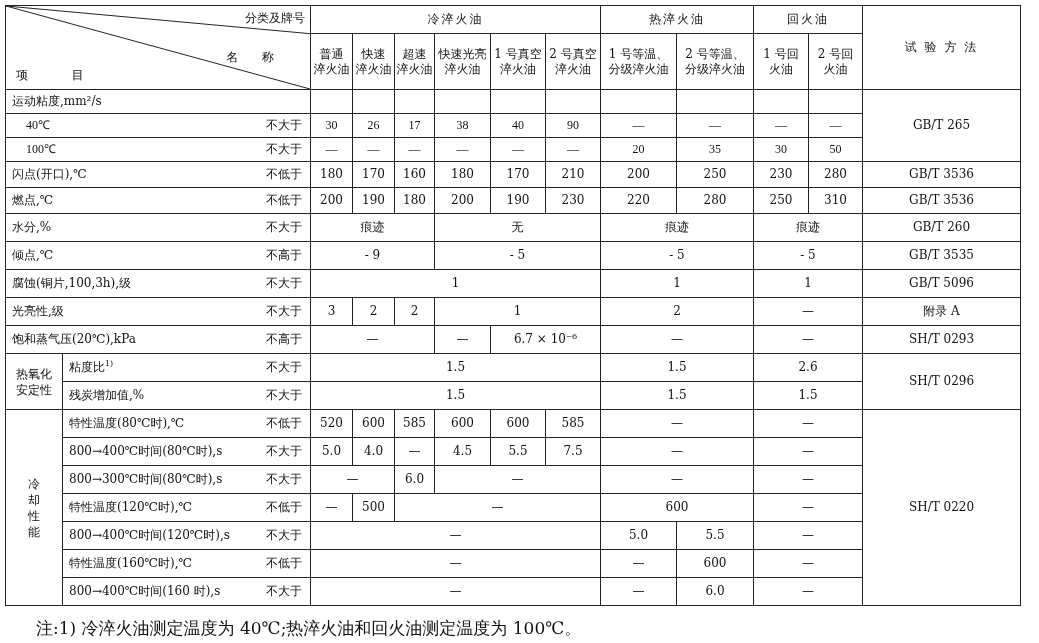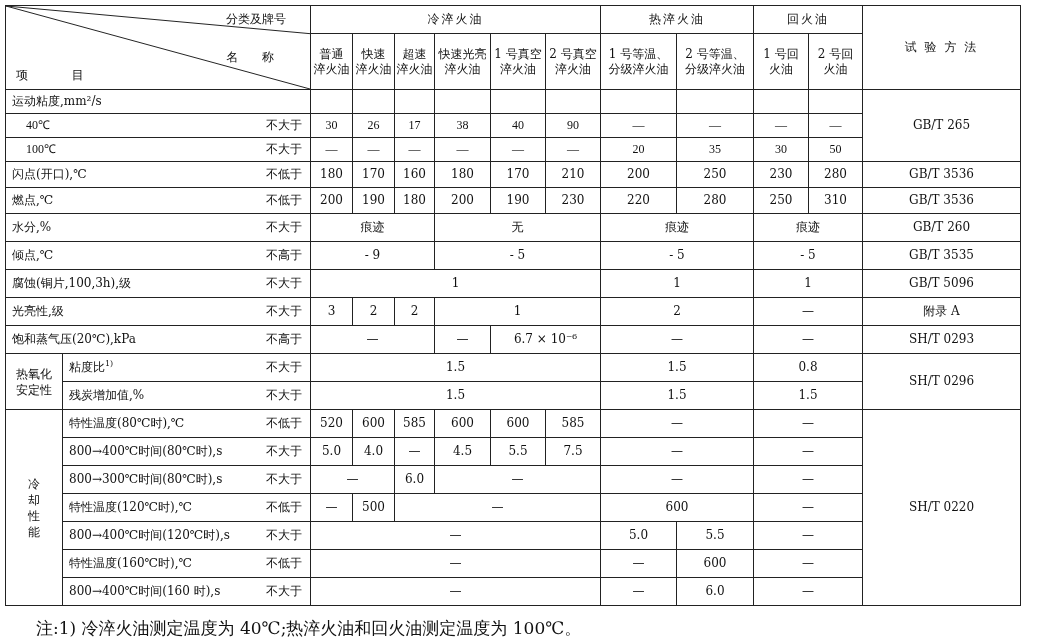--- a/index.html
+++ b/index.html
@@ -5,21 +5,21 @@
   html, body { margin: 0; padding: 0; background: #ffffff; }
   body { width: 1039px; height: 643px; position: relative; overflow: hidden;
          font-family: "DejaVu Serif", "Liberation Serif", serif; color: #111; }
   table.spec { position: absolute; left: 5px; top: 5px; border-collapse: collapse;
                table-layout: fixed; width: 1015px; font-size: 12px; }
   table.spec td, table.spec th { border: 1px solid #222; padding: 0; text-align: center;
                vertical-align: middle; font-weight: normal; line-height: 15px; white-space: nowrap; overflow: hidden; }
   table.spec tr { height: 26px; }
   .head-diag { position: relative; text-align: left !important; }
   .head-diag svg { position: absolute; left: 0; top: 0; width: 100%; height: 100%; }
-  .head-diag .t-fenlei { position: absolute; right: 24px; top: 6px; }
+  .head-diag .t-fenlei { position: absolute; right: 5px; top: 6px; font-family: Liberation Mono, monospace; }
   .head-diag .t-mingcheng { position: absolute; right: 26px; top: 44px; letter-spacing: 10px; }
   .head-diag .t-xiangmu { position: absolute; left: 10px; top: 62px; letter-spacing: 20px; }
   .item { text-align: left; padding-left: 6px !important; }
   .item .lbl { float: left; }
   .item .lim { float: right; padding-right: 8px; }
   .sub { padding-left: 20px !important; }
   .cat { letter-spacing: 2px; }
   .vcat { line-height: 16px !important; }
   .no-bt td { border-top: none; font-family: Liberation Serif, serif; }
   .no-bb td { border-bottom: none; }
@@ -257,21 +257,21 @@
     <td rowspan="2" class="vcat">
           <div>热氧化</div>
           <div>安定性</div>
         </td>
     <td class="item">
           <span class="lbl"><span>粘度比</span><sup>1)</sup></span>
           <span class="lim">不大于</span>
         </td>
     <td colspan="6">1.5</td>
     <td colspan="2">1.5</td>
-    <td colspan="2">0.8</td>
+    <td colspan="2">2.6</td>
     <td rowspan="2">SH/T 0296</td>
   </tr>
   <tr style="height:28px">
     <td class="item">
           <span class="lbl">残炭增加值,%</span>
           <span class="lim">不大于</span>
         </td>
     <td colspan="6">1.5</td>
     <td colspan="2">1.5</td>
     <td colspan="2">1.5</td>

